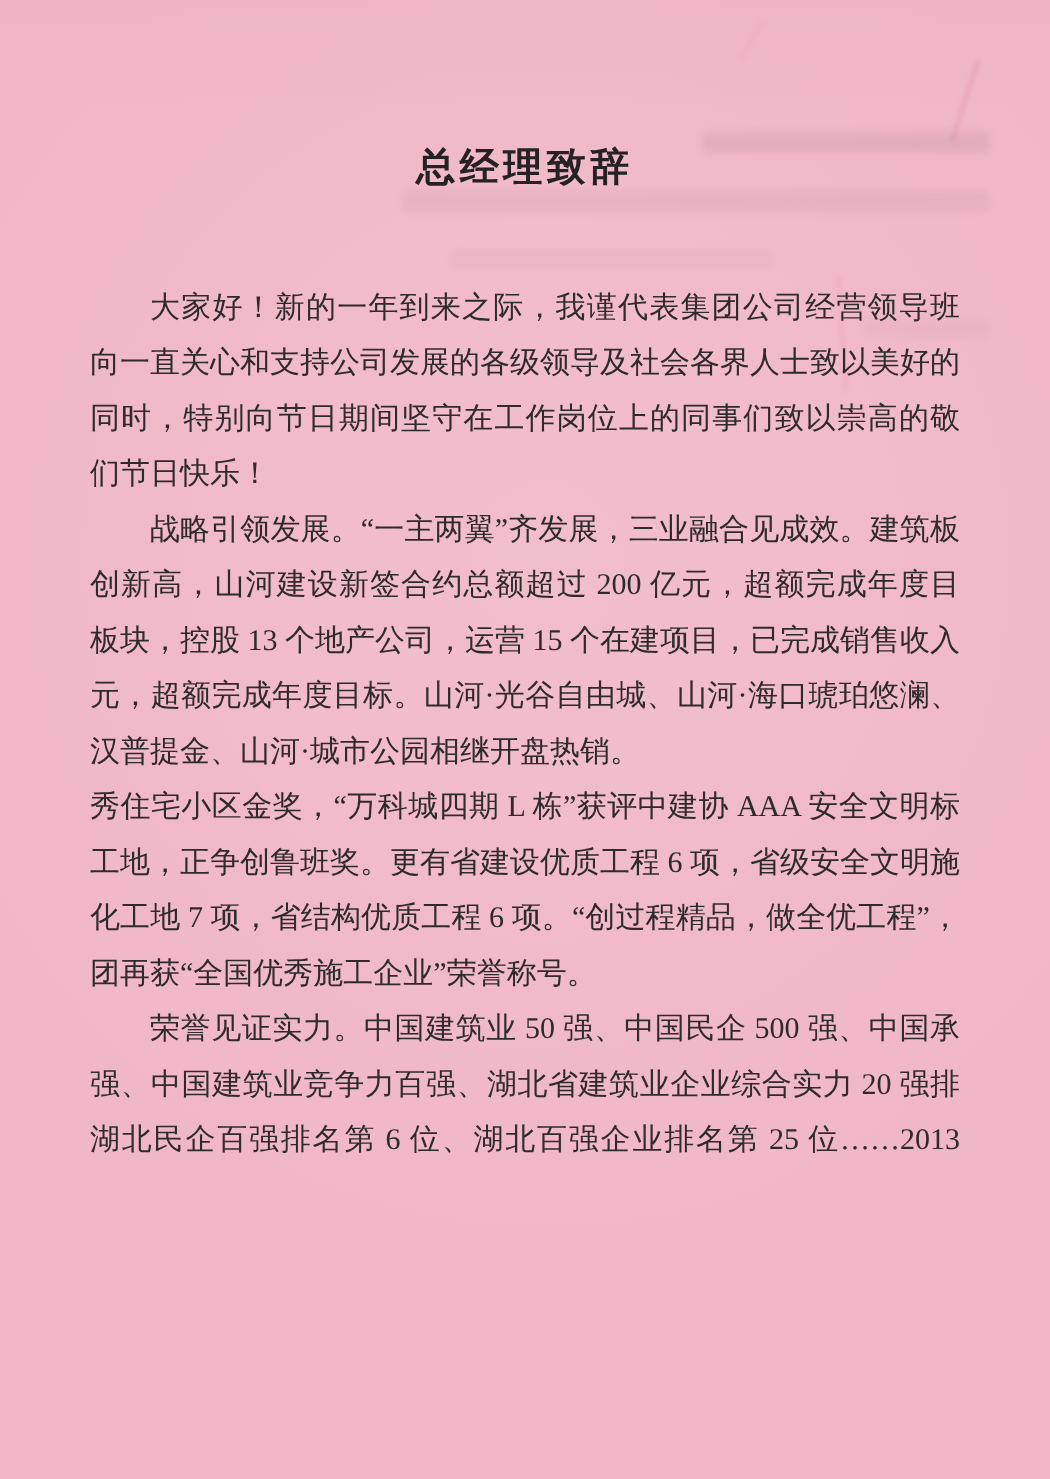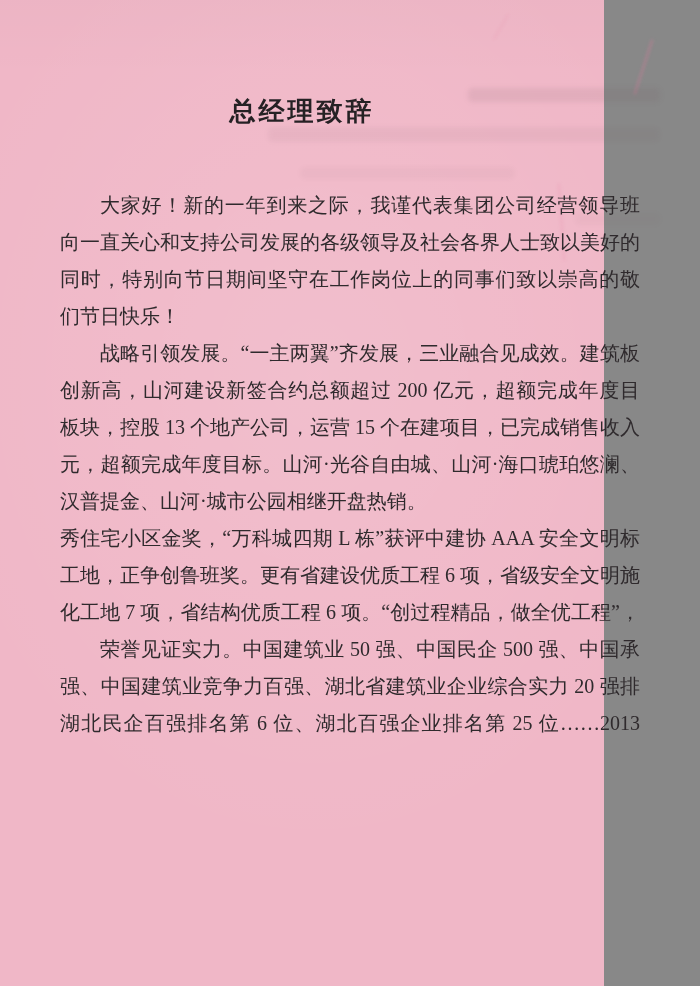--- a/index.html
+++ b/index.html
@@ -7,21 +7,21 @@
     --paper-edge:#e9adbf;
     --ink:#2f2a2d;
   }
   html,body{margin:0;padding:0;}
   body{
     width:700px;height:986px;overflow:hidden;
     background:#888;
     font-family:"Liberation Serif","DejaVu Serif",serif;
   }
   .page{
-    position:relative;width:604px;height:986px;
+    position:relative;width:700px;height:986px;
     background:var(--paper);
     color:var(--ink);
   }
   
   .page::before{
     content:"";position:absolute;inset:0;pointer-events:none;
     background:
       radial-gradient(ellipse 120% 90% at 52% 38%, rgba(255,255,255,0.10) 0%, rgba(255,255,255,0) 55%),
       radial-gradient(ellipse 140% 120% at 50% 50%, rgba(0,0,0,0) 70%, rgba(120,60,85,0.07) 100%),
       linear-gradient(180deg, rgba(0,0,0,0.015) 0%, rgba(0,0,0,0) 8%);
@@ -92,20 +92,21 @@
         <div class="line first">战略引领发展。“一主两翼”齐发展，三业融合见成效。建筑板块，3</div>
         <div class="line">创新高，山河建设新签合约总额超过 200 亿元，超额完成年度目标；地产</div>
         <div class="line">板块，控股 13 个地产公司，运营 15 个在建项目，已完成销售收入 15.7 亿</div>
         <div class="line">元，超额完成年度目标。山河·光谷自由城、山河·海口琥珀悠澜、山河·武</div>
         <div class="line last">汉普提金、山河·城市公园相继开盘热销。</div>
       </div>
       <div class="para">
         <div class="line">秀住宅小区金奖，“万科城四期 L 栋”获评中建协 AAA 安全文明标准化诚信</div>
         <div class="line">工地，正争创鲁班奖。更有省建设优质工程 6 项，省级安全文明施工标准</div>
         <div class="line">化工地 7 项，省结构优质工程 6 项。“创过程精品，做全优工程”，山河集</div>
+        <div class="line last">团再获“全国优秀施工企业”荣誉称号。</div>
       </div>
       <div class="para">
         <div class="line first">荣誉见证实力。中国建筑业 50 强、中国民企 500 强、中国承包商 60</div>
         <div class="line">强、中国建筑业竞争力百强、湖北省建筑业企业综合实力 20 强排名第 1 位、</div>
         <div class="line last">湖北民企百强排名第 6 位、湖北百强企业排名第 25 位……2013 年，山河集</div>
       </div>
     </div>
 
 </div>
 

